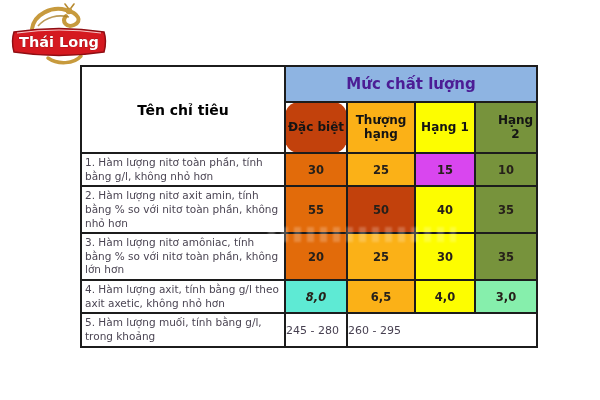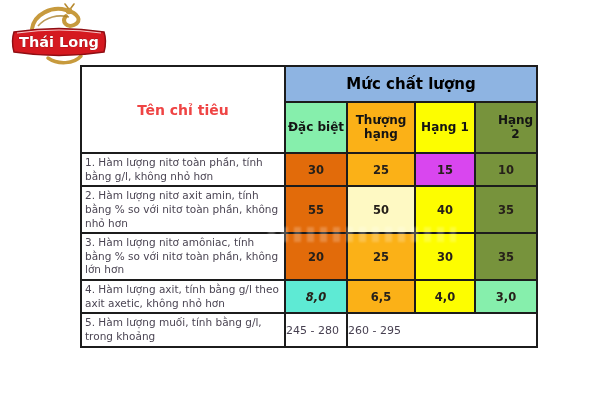--- a/index.html
+++ b/index.html
@@ -13,25 +13,25 @@
 
   
   .spec-table{
     position:absolute;left:80px;top:65px;border-collapse:collapse;table-layout:fixed;
     width:456px;
   }
   .spec-table td,.spec-table th{
     border:2px solid #1c1c1c;overflow:hidden;padding:0;
   }
   th.criteria-h{
-    width:204px;font-size:14px;font-weight:bold;color:#ef4444;text-align:center;
+    width:204px;font-size:14px;font-weight:bold;color:#000000;text-align:center;
     background:#ffffff;
   }
   th.quality-h{
-    font-size:15px;font-weight:bold;color:#000000;text-align:center;height:34px;
+    font-size:15px;font-weight:bold;color:#4c1d95;text-align:center;height:34px;
     background:#8EB4E2;
   }
   th.grade-h{
     font-size:12px;font-weight:bold;color:#141414;text-align:center;height:47px;
     line-height:1.15;padding:1px;
   }
   td.criteria{
     font-size:10.5px;color:#4b4553;text-align:left;vertical-align:middle;
     padding:2px 2px 2px 3px;line-height:1.3;background:#fff;
   }
@@ -86,38 +86,38 @@
         <col style="width:68px">
       <col style="width:60px">
         <col style="width:62px">
     </colgroup>
     <tbody>
       <tr>
         <th class="criteria-h" rowspan="2">Tên chỉ tiêu</th>
         <th class="quality-h" colspan="4" style="background: rgb(142, 180, 226);">Mức chất lượng</th>
       </tr>
       <tr>
-        <th class="grade-h" style="background: #86efac;">Đặc biệt</th>
+        <th class="grade-h" style="background: #c2410c; border-radius: 14px;">Đặc biệt</th>
         <th class="grade-h" style="background: rgb(251, 177, 23);">Thượng hạng</th>
         <th class="grade-h" style="background: rgb(253, 253, 0);">Hạng 1</th>
         <th class="grade-h" style="background: rgb(119, 147, 60); padding-left: 20px;">Hạng 2</th>
       </tr>
 
       <tr class="r1">
         <td class="criteria">1. Hàm lượng nitơ toàn phần, tính bằng g/l, không nhỏ hơn</td>
         <td class="val" style="background: rgb(226, 107, 10);">30</td>
         <td class="val" style="background: rgb(251, 177, 23);">25</td>
         <td class="val" style="background: #d946ef;">15</td>
         <td class="val" style="background: rgb(119, 147, 60);">10</td>
       </tr>
 
       <tr class="r2">
         <td class="criteria">2. Hàm lượng nitơ axit amin, tính bằng % so với nitơ toàn phần, không nhỏ hơn</td>
         <td class="val" style="background: rgb(226, 107, 10);">55</td>
-        <td class="val" style="background: #fef9c3;">50</td>
+        <td class="val" style="background: #c2410c;">50</td>
         <td class="val" style="background: rgb(253, 253, 0);">40</td>
         <td class="val" style="background: rgb(119, 147, 60);">35</td>
       </tr>
 
       <tr class="r3">
         <td class="criteria">3. Hàm lượng nitơ amôniac, tính bằng % so với nitơ toàn phần, không lớn hơn</td>
         <td class="val" style="background: rgb(226, 107, 10);">20</td>
         <td class="val" style="background: rgb(251, 177, 23);">25</td>
         <td class="val" style="background: rgb(253, 253, 0);">30</td>
         <td class="val" style="background: rgb(119, 147, 60);">35</td>

